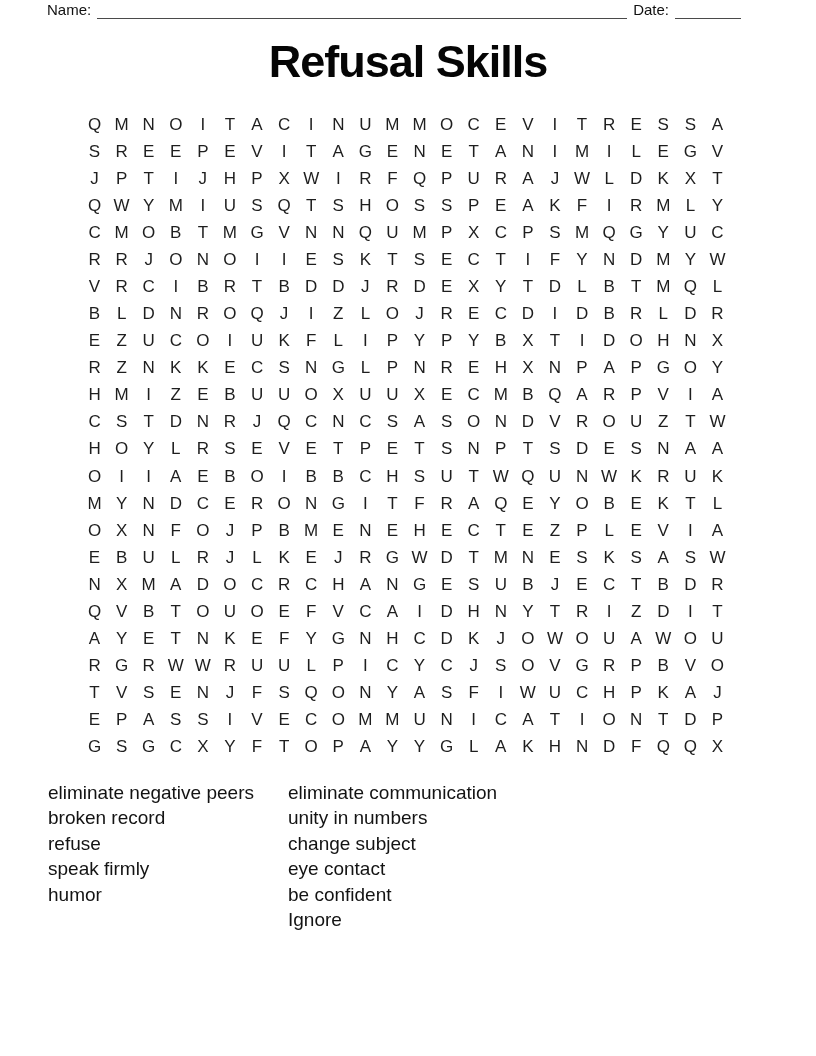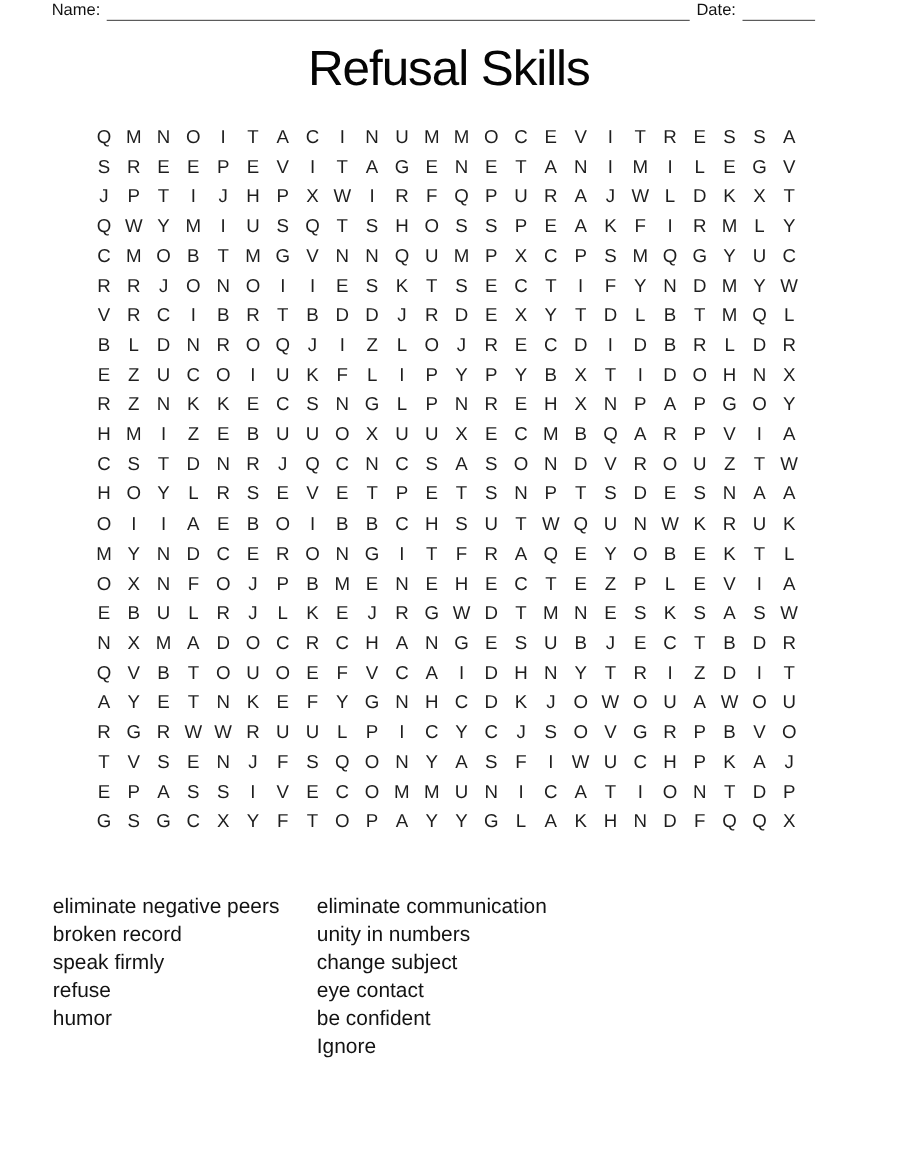--- a/index.html
+++ b/index.html
@@ -43,21 +43,21 @@
   .date-line { width: 66px; margin-right: 0; }
 
   
   .page-title {
     position: absolute;
     top: 36px;
     left: 0;
     width: 100%;
     text-align: center;
     font-size: 45px;
-    font-weight: 400;
+    font-weight: 700;
     letter-spacing: -1px;
     color: #050505;
   }
 
   
   .word-grid {
     position: absolute;
     left: 81px;
     top: 111px;
     width: 650px;
@@ -81,21 +81,20 @@
 
   
   .word-list {
     position: absolute;
     left: 48px;
     top: 780px;
     display: flex;
   }
   .word-col {
     width: 240px;
-    margin-top: 32px;
   }
   .word-item {
     font-size: 19px;
     line-height: 25.4px;
     color: #131313;
     white-space: nowrap;
   }
 </style>
 </head>
 <body>
@@ -735,22 +734,22 @@
         <span class="grid-cell">Q</span>
         <span class="grid-cell">Q</span>
         <span class="grid-cell">X</span>
       </div>
     </div>
 
   <div class="word-list">
     <div class="word-col">
         <div class="word-item">eliminate negative peers</div>
         <div class="word-item">broken record</div>
+        <div class="word-item">refuse</div>
         <div class="word-item">speak firmly</div>
-        <div class="word-item">refuse</div>
         <div class="word-item">humor</div>
       </div>
     <div class="word-col">
         <div class="word-item">eliminate communication</div>
         <div class="word-item">unity in numbers</div>
         <div class="word-item">change subject</div>
         <div class="word-item">eye contact</div>
         <div class="word-item">be confident</div>
         <div class="word-item">Ignore</div>
       </div>

